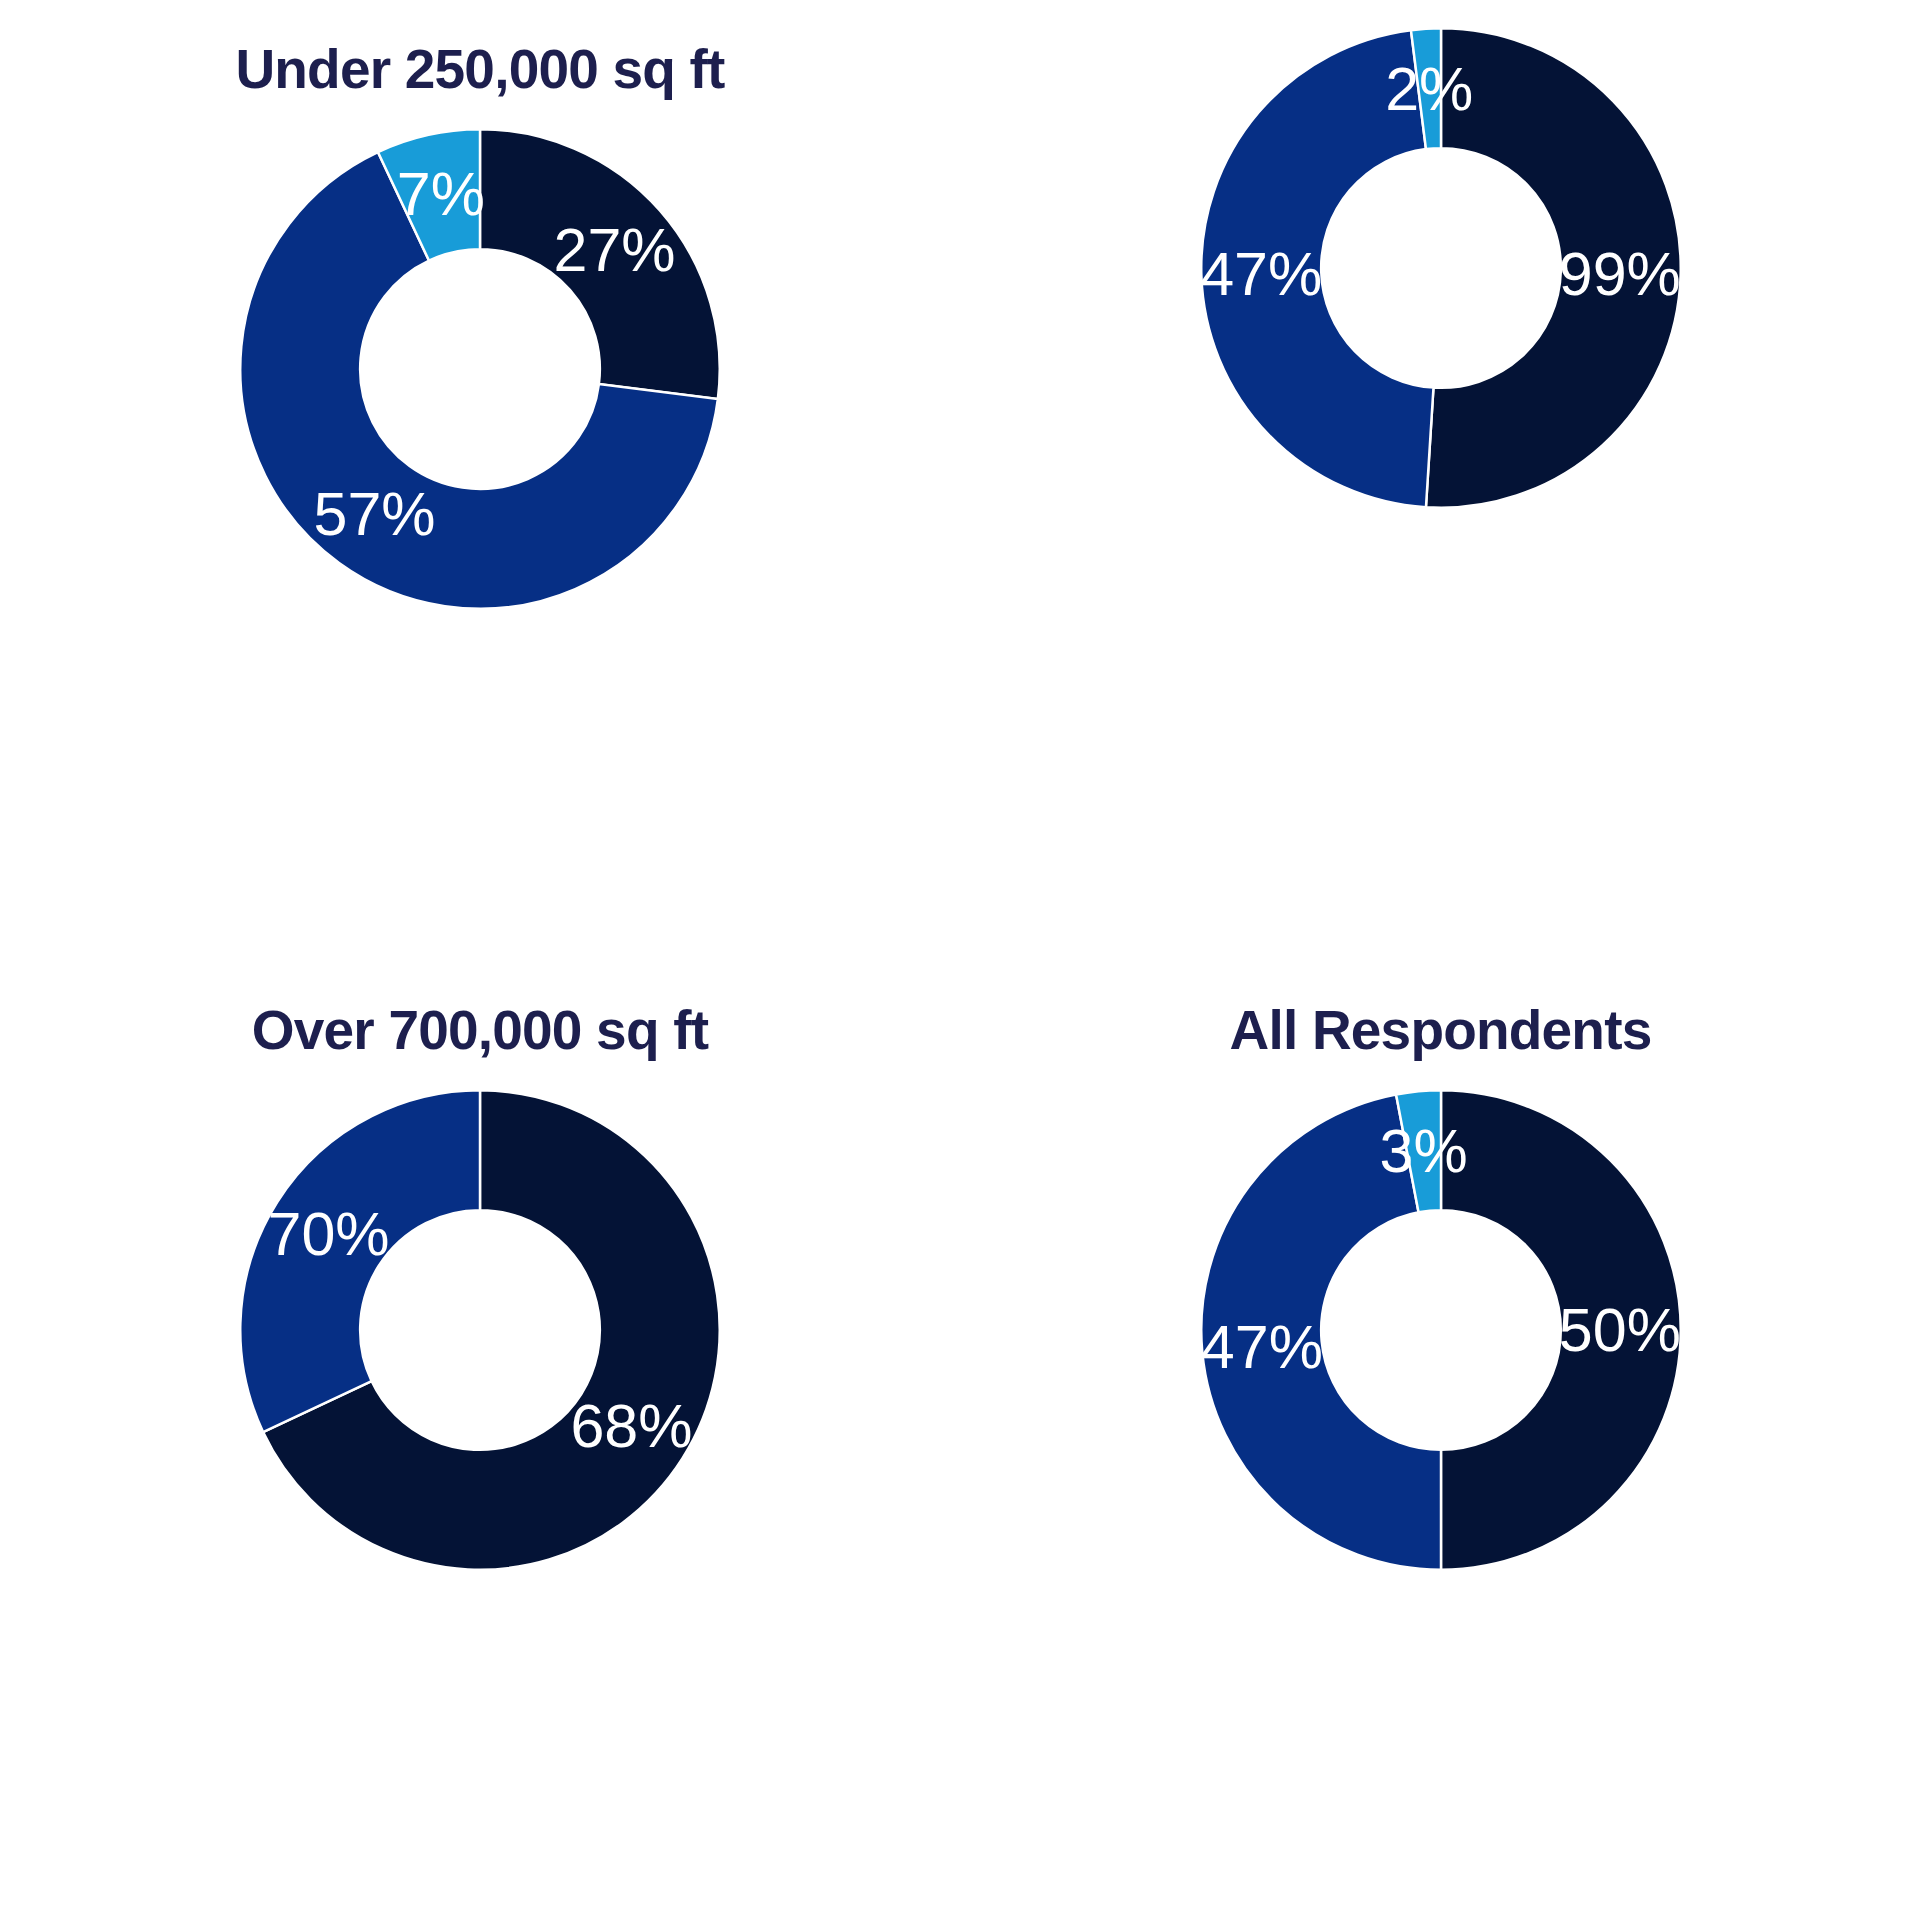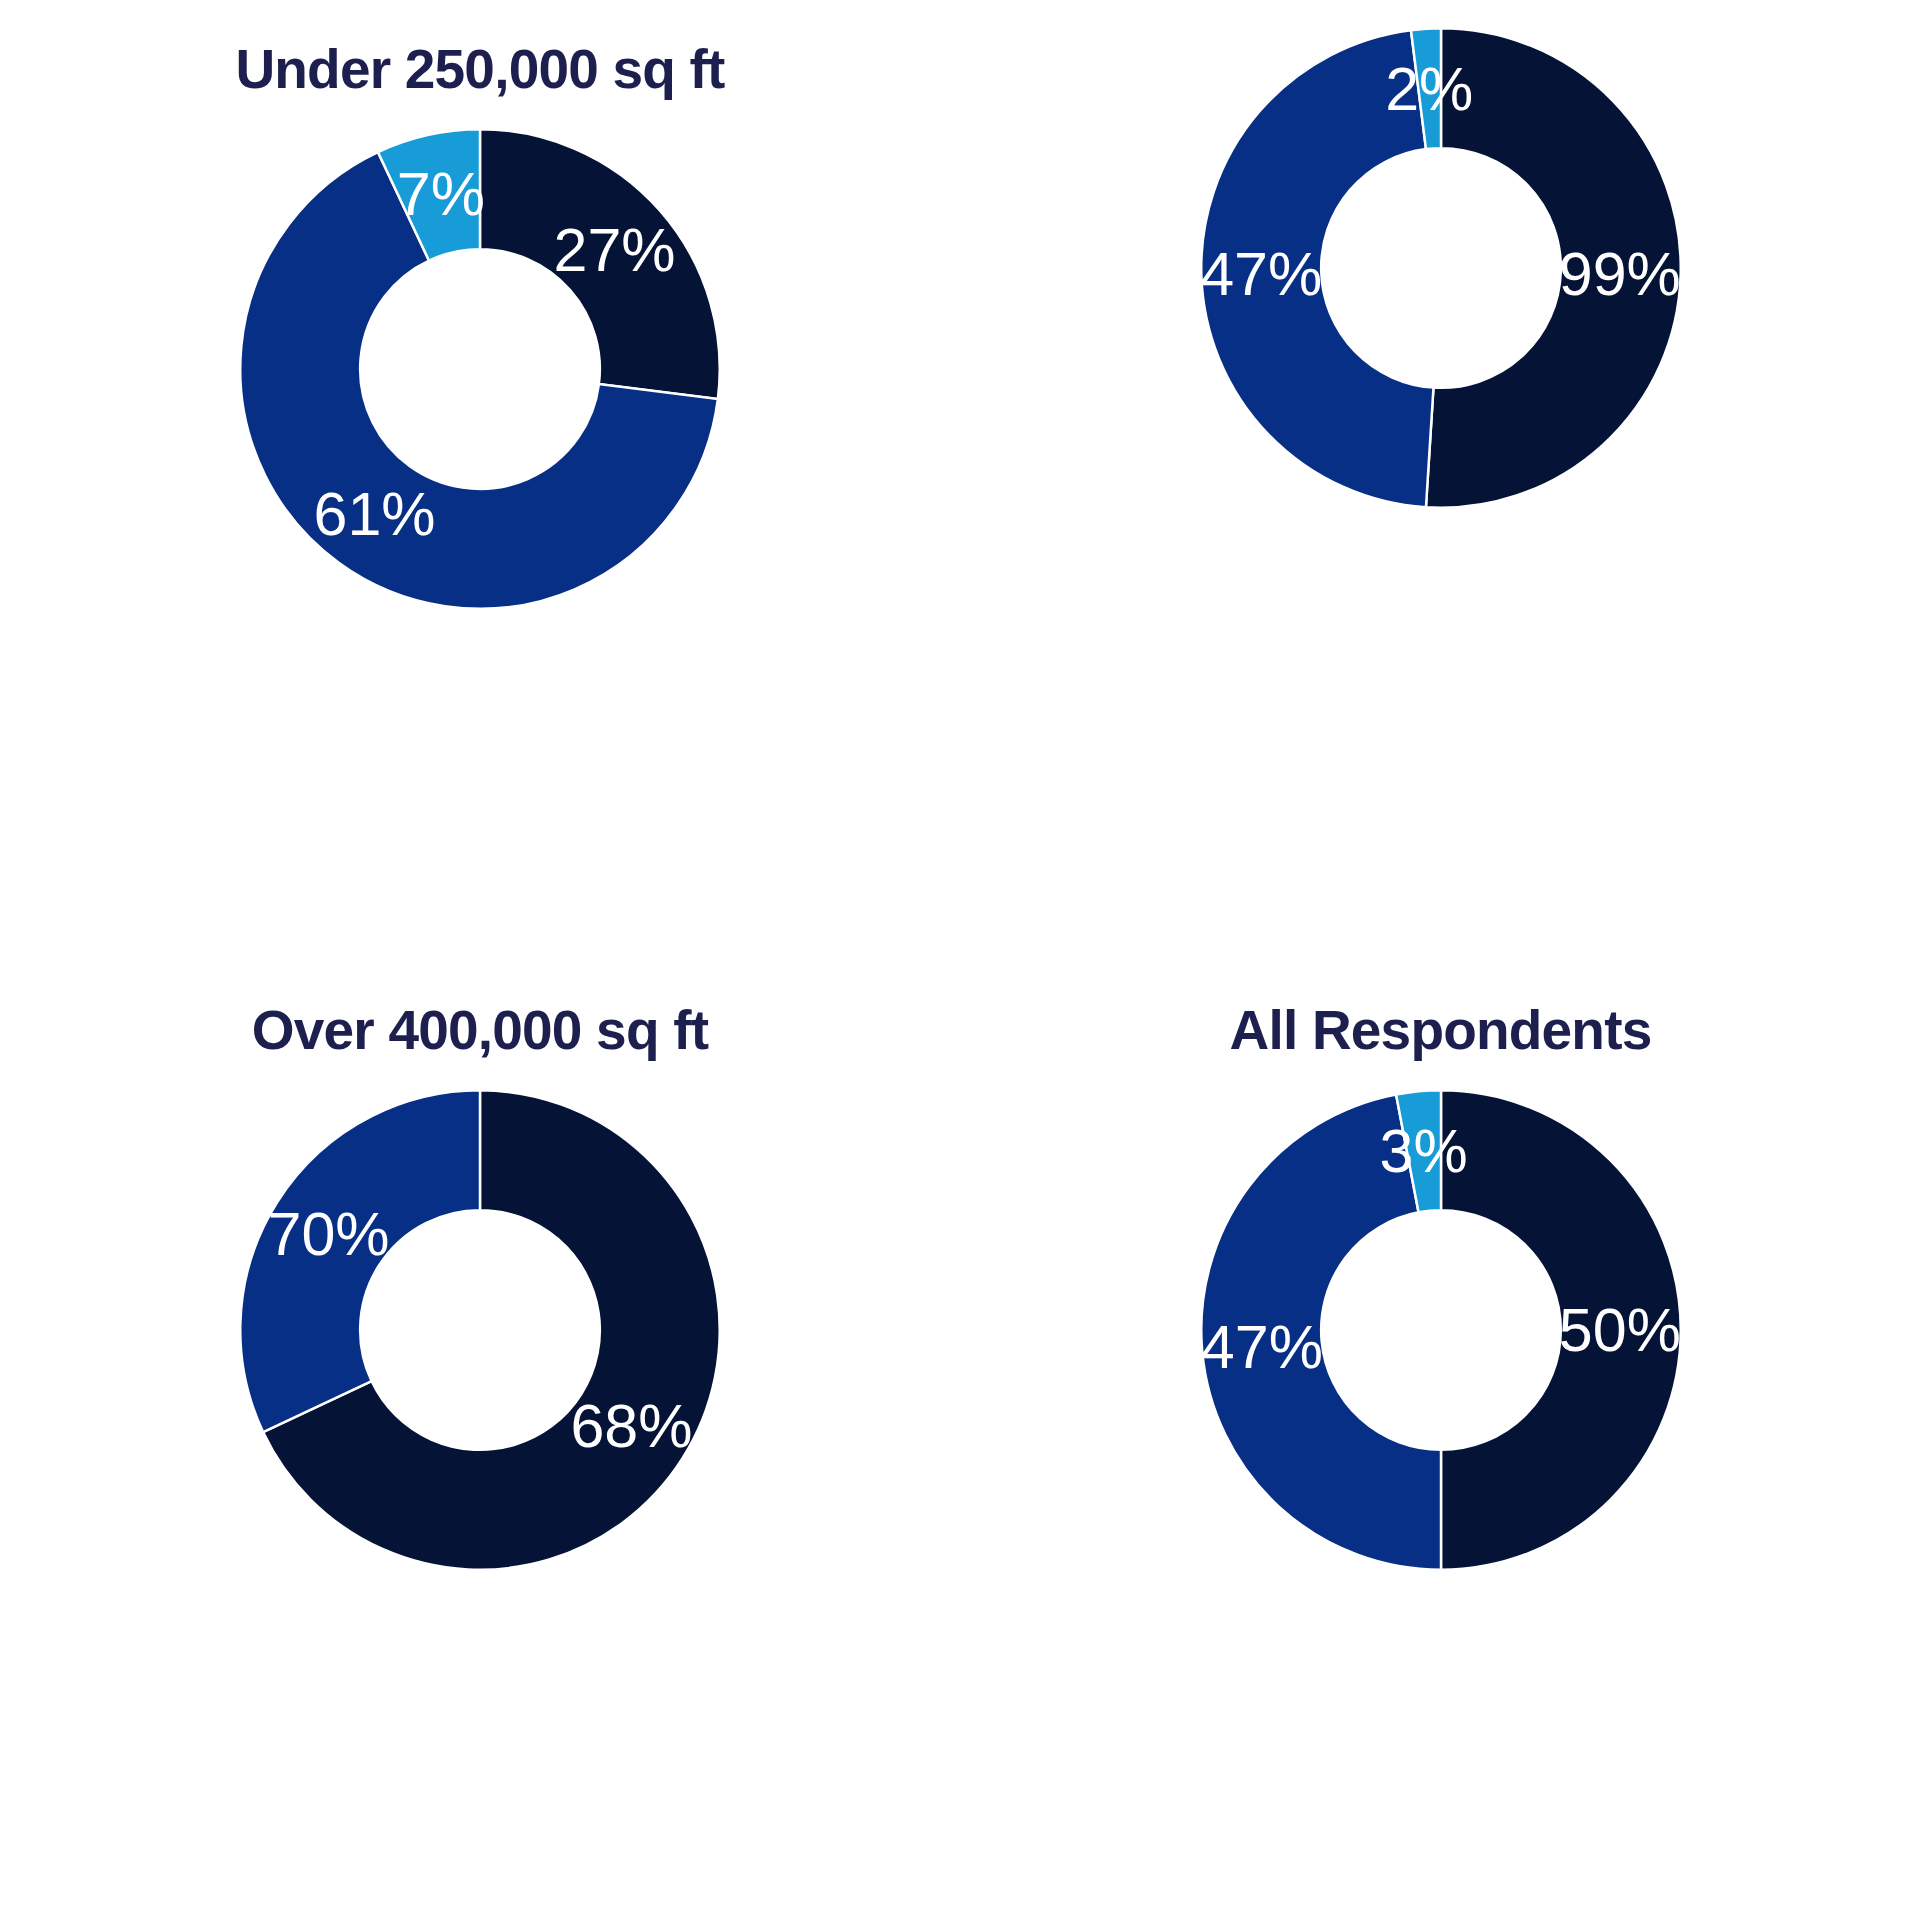--- a/index.html
+++ b/index.html
@@ -66,40 +66,40 @@
 
   <div class="panel">
     <div class="panel-title">Under 250,000 sq ft</div>
     <div class="donut-wrap">
       <svg class="donut-svg" viewBox="0 0 600 600">
           <path d="M 300 10 A 290 290 0 0 1 587.7132633811987 336.34663773364827 L 443.85663169059933 318.1733188668241 A 145 145 0 0 0 300 155 Z" fill="#041336" stroke="#ffffff" stroke-width="3"></path>
           <path d="M 587.7132633811987 336.34663773364827 A 290 290 0 1 1 176.52400544612885 37.600154784854396 L 238.26200272306443 168.8000773924272 A 145 145 0 1 0 443.85663169059933 318.1733188668241 Z" fill="#062F85" stroke="#ffffff" stroke-width="3"></path>
           <path d="M 176.52400544612885 37.600154784854396 A 290 290 0 0 1 299.99999999999994 10 L 300 155 A 145 145 0 0 0 238.26200272306443 168.8000773924272 Z" fill="#189CD8" stroke="#ffffff" stroke-width="3"></path>
         </svg>
     <div class="slice-label" style="left: 77.129%; top: 26.0826%;">27%</div>
-        <div class="slice-label" style="left: 28.7418%; top: 79.2594%;">61%</div>
+        <div class="slice-label" style="left: 28.7418%; top: 79.2594%;">57%</div>
         <div class="slice-label" style="left: 42.1105%; top: 14.7043%;">7%</div>
       </div>
   </div>
 
   <div class="panel">
     <div class="donut-wrap">
       <svg class="donut-svg" viewBox="0 0 600 600">
           <path d="M 300 10 A 290 290 0 1 1 281.7907493364992 589.4277512441988 L 290.8953746682496 444.7138756220994 A 145 145 0 1 0 300 155 Z" fill="#041336" stroke="#ffffff" stroke-width="3"></path>
           <path d="M 281.7907493364992 589.4277512441988 A 290 290 0 0 1 263.6533622663514 12.286736618801456 L 281.8266811331757 156.14336830940073 A 145 145 0 0 0 290.8953746682496 444.7138756220994 Z" fill="#062F85" stroke="#ffffff" stroke-width="3"></path>
           <path d="M 263.6533622663514 12.286736618801456 A 290 290 0 0 1 299.9999999999997 10 L 299.99999999999983 155 A 145 145 0 0 0 281.8266811331757 156.14336830940073 Z" fill="#189CD8" stroke="#ffffff" stroke-width="3"></path>
         </svg>
     <div class="slice-label" style="left: 86.1488%; top: 51.136%;">99%</div>
         <div class="slice-label" style="left: 13.8512%; top: 51.136%;">47%</div>
         <div class="slice-label" style="left: 47.7291%; top: 13.9047%;">2%</div>
       </div>
   </div>
 
   <div class="panel">
-    <div class="panel-title">Over 400,000 sq ft</div>
+    <div class="panel-title">Over 700,000 sq ft</div>
     <div class="donut-wrap">
       <svg class="donut-svg" viewBox="0 0 600 600">
           <path d="M 300 10 A 290 290 0 1 1 37.60015478485434 423.47599455387103 L 168.80007739242717 361.7379972769355 A 145 145 0 1 0 300 155 Z" fill="#041336" stroke="#ffffff" stroke-width="3"></path>
           <path d="M 37.60015478485434 423.47599455387103 A 290 290 0 0 1 299.99999999999994 10 L 300 155 A 145 145 0 0 0 168.80007739242717 361.7379972769355 Z" fill="#062F85" stroke="#ffffff" stroke-width="3"></path>
         </svg>
     <div class="slice-label" style="left: 80.5365%; top: 69.3791%;">68%</div>
         <div class="slice-label" style="left: 19.4635%; top: 30.6209%;">70%</div>
       </div>
   </div>
 

